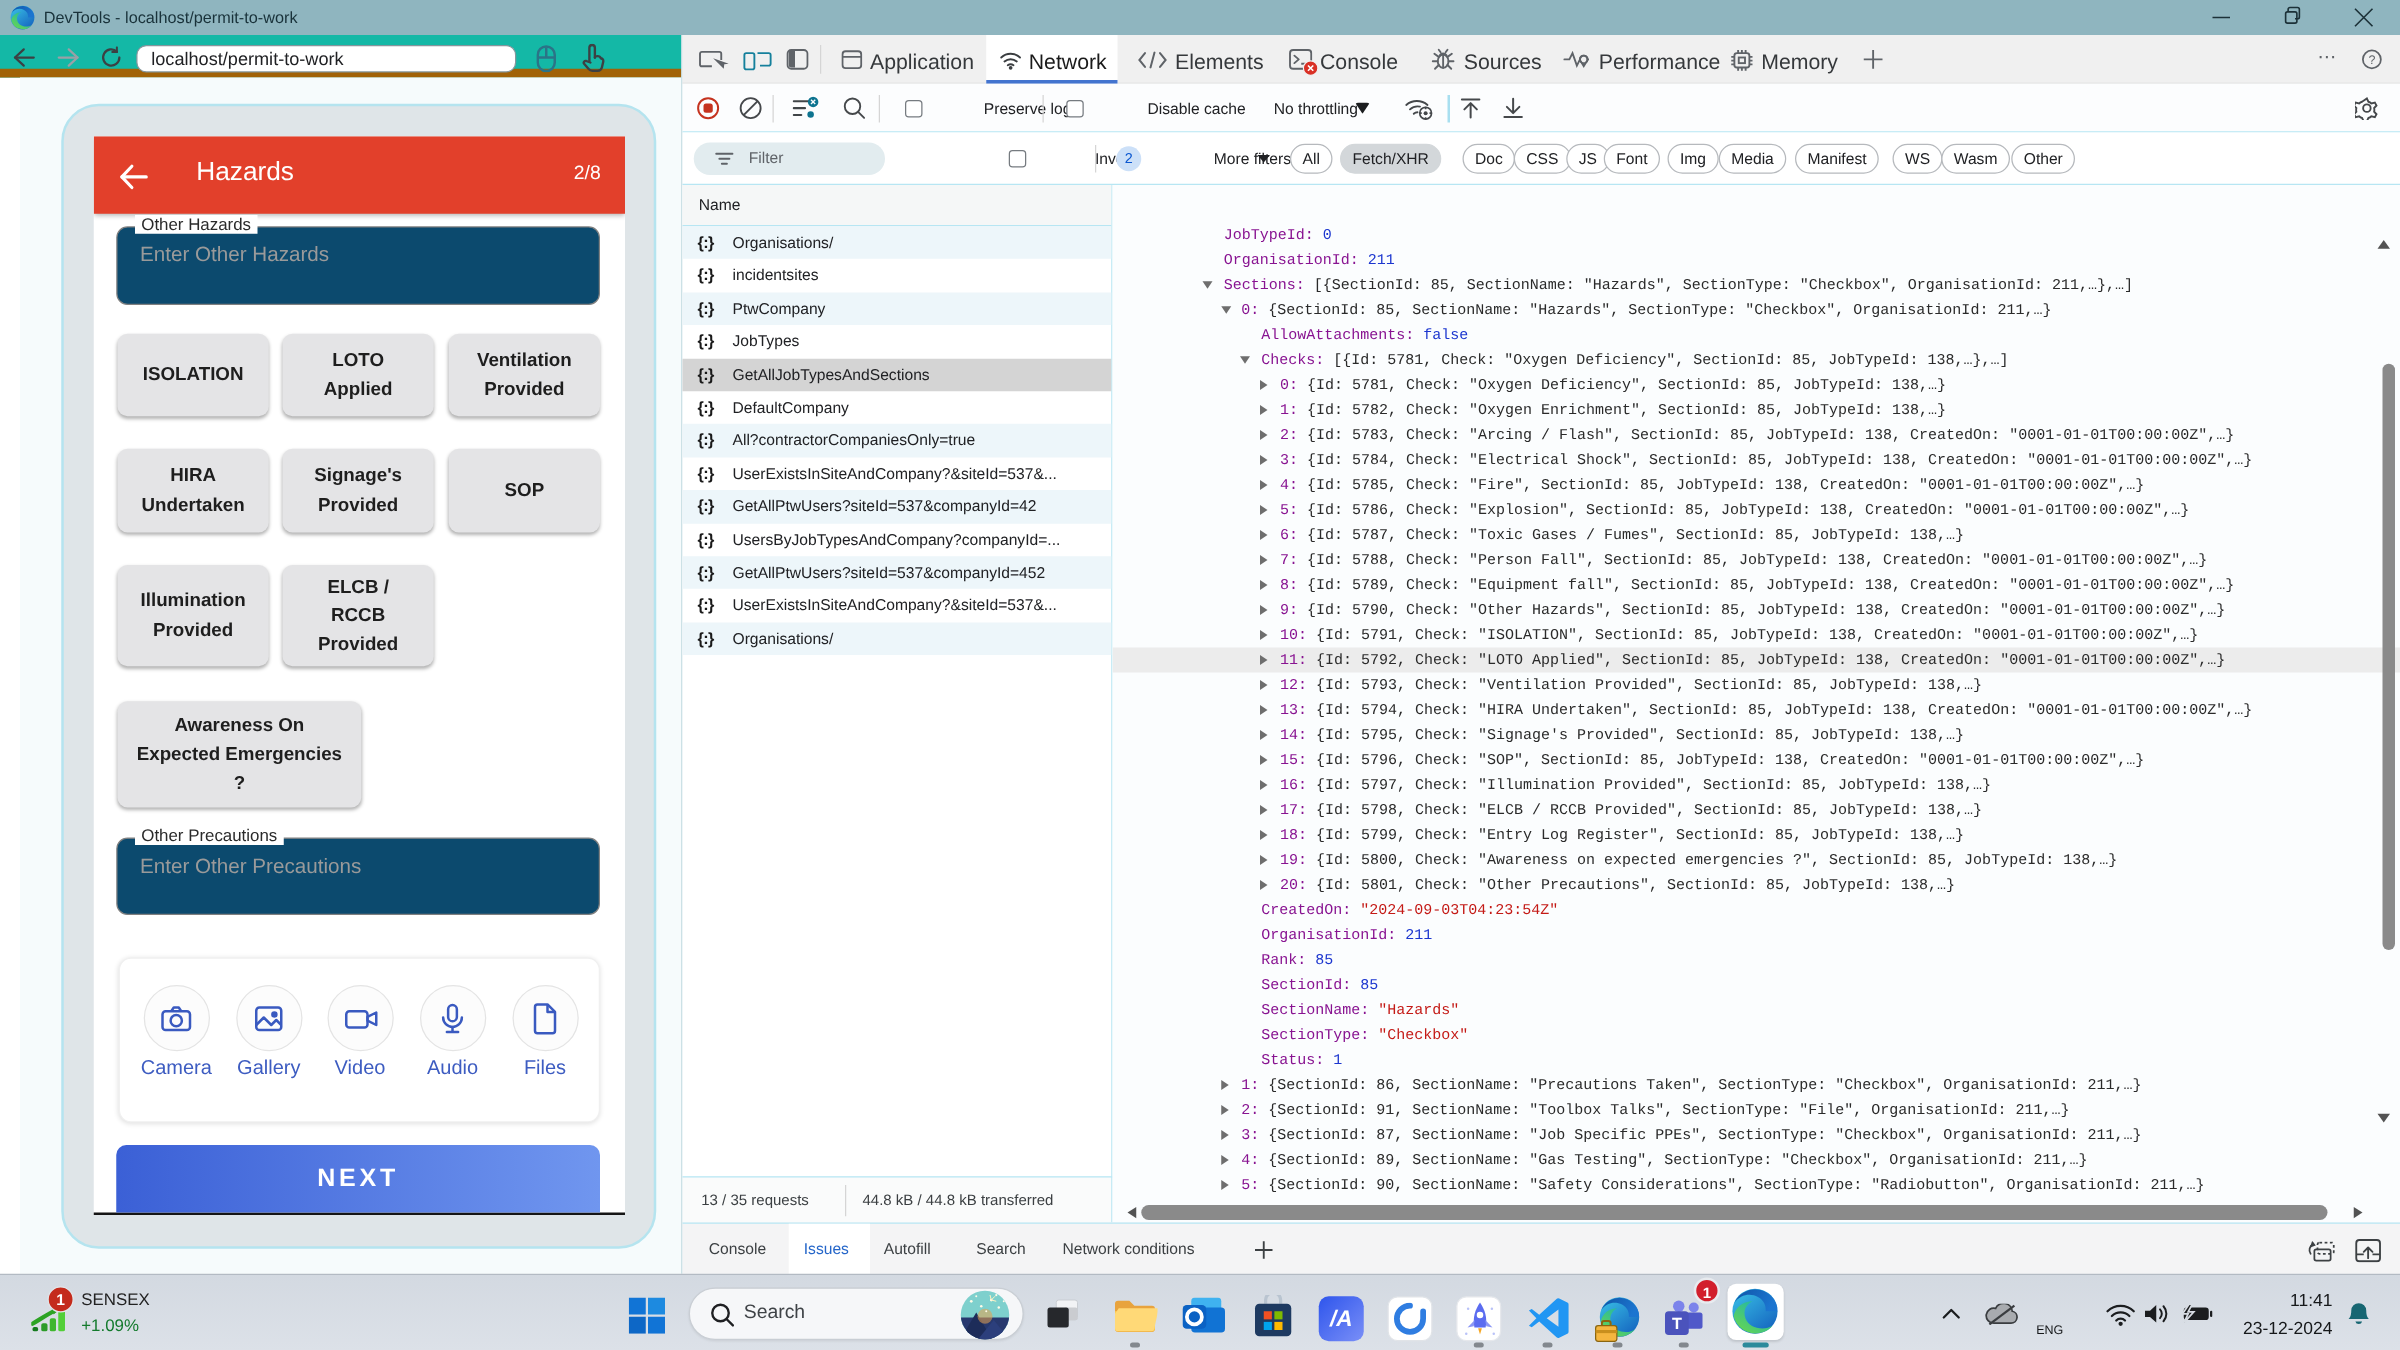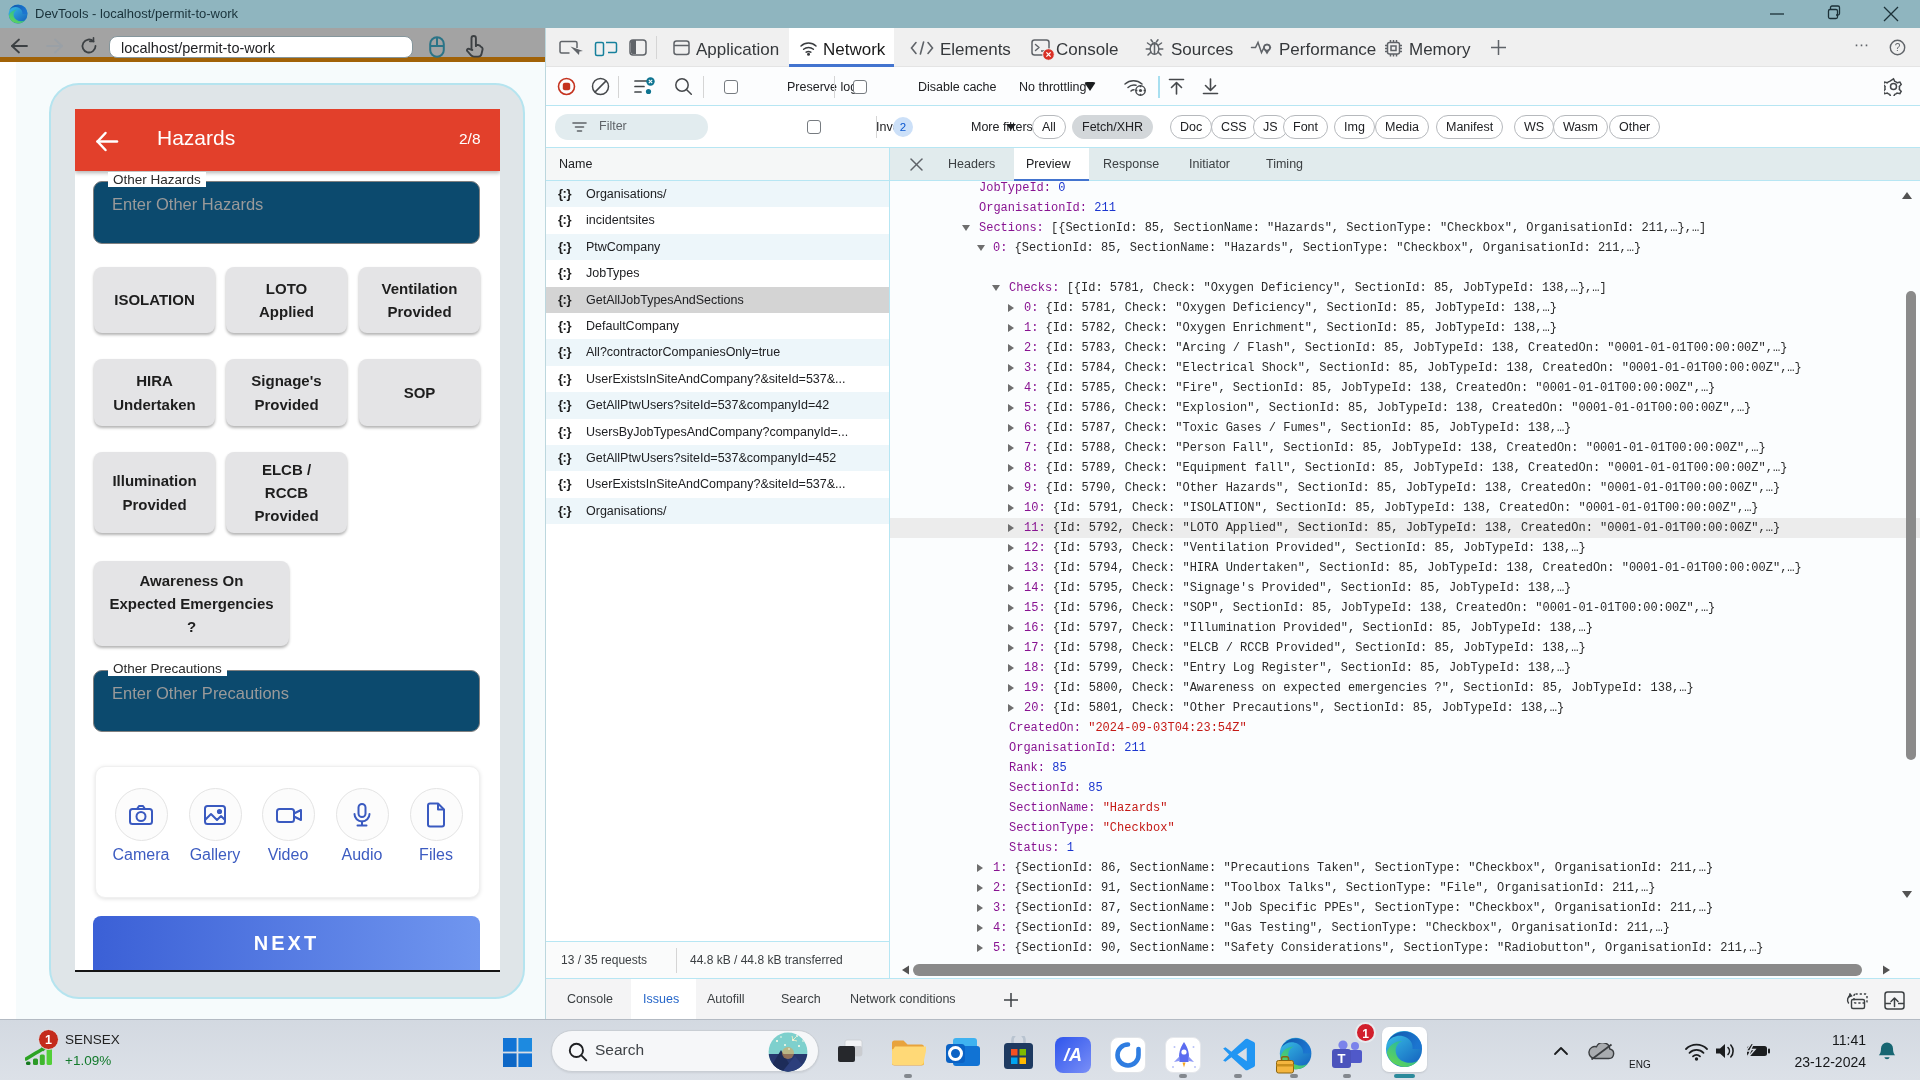--- a/index.html
+++ b/index.html
@@ -5,21 +5,21 @@
   * { margin:0; padding:0; box-sizing:border-box; }
   html,body { width:1920px; height:1080px; overflow:hidden; font-family:"Liberation Sans", sans-serif; }
   .abs { position:absolute; }
   #stage { position:relative; width:1920px; height:1080px; background:#fff; }
 
   
   #titlebar { left:0; top:0; width:1920px; height:28px; background:#8fb5bf; }
   #titletext { left:35px; top:6px; font-size:13px; color:#19323a; }
 
   
-  #btoolbar { left:0; top:28px; width:587px; height:34px; background:#a3a3a3; border-bottom:5px solid #a16207; }
+  #btoolbar { left:0; top:28px; width:587px; height:34px; background:#14b8a6; border-bottom:7px solid #a16207; }
   #bcontent { left:16px; top:62px; width:545px; height:957px; background:#f6fbfc; }
   #devicecard { left:33px; top:21px; width:476px; height:916px; background:#dfe5e8; border:2px solid #b5e4ef; border-radius:30px; }
   #screen { left:24px; top:24px; width:425px; height:863px; background:#fff; border-bottom:2px solid #151515; overflow:hidden; }
 
   
   #phead { left:0; top:0; width:425px; height:62px; background:#e2402b; box-shadow:0 2px 4px rgba(0,0,0,.3); }
   #phead .title { left:82px; top:17px; font-size:21px; color:#fff; }
   #phead .step { left:384px; top:21px; font-size:15.5px; color:#fff; }
   .fieldset { border:1.5px solid #808080; border-radius:9px; background:#0c4a6e; }
   .fieldset .legend { position:absolute; top:-10px; left:14px; background:#fff; padding:0 5px; font-size:13.5px; color:#2a2a2a; }
@@ -469,39 +469,26 @@
           <span class="ic">{:}</span>
           <span class="nm">Organisations/</span>
         </div>
     </div>
     <div class="abs" id="netstatus">
       <div class="abs" style="left:15px;top:11px;">13 / 35 requests</div>
       <div class="vsep" style="left:130px;top:6px;height:25px;"></div>
       <div class="abs" style="left:144px;top:11px;white-space:nowrap;">44.8 kB / 44.8 kB transferred</div>
     </div>
     <div class="abs" id="preview">
-      <div class="abs" id="prevtabs">
-        <svg class="abs" style="left:19px;top:9px" width="15" height="15" viewBox="0 0 15 15">
-          <g stroke="#5f6368" stroke-width="1.5" stroke-linecap="round">
-              <line x1="2" y1="2" x2="13" y2="13"></line>
-              <line x1="13" y1="2" x2="2" y2="13"></line>
-            </g>
-        </svg>
-        <div class="ptab" style="left:58px;">Headers</div>
-        <div class="abs" style="left:124px;top:0;width:75px;height:33px;background:#fff;border-bottom:2.5px solid #4374cf;"></div>
-        <div class="ptab" style="left:136px;color:#202124;">Preview</div>
-        <div class="ptab" style="left:213px;">Response</div>
-        <div class="ptab" style="left:299px;">Initiator</div>
-        <div class="ptab" style="left:376px;">Timing</div>
-      </div>
       <div class="abs" id="prevbody">
         <div class="pl" style="top:-3px;padding-left:89px"><span class="k">JobTypeId:</span> <span class="n">0</span></div>
         <div class="pl" style="top:17px;padding-left:89px"><span class="k">OrganisationId:</span> <span class="n">211</span></div>
         <div class="pl" style="top:37px;padding-left:89px"><i class="tri-d abs" style="left:72px;top:7px"></i><span class="k">Sections:</span> <span class="v">[{SectionId: 85, SectionName: "Hazards", SectionType: "Checkbox", OrganisationId: 211,…},…]</span></div>
         <div class="pl" style="top:57px;padding-left:103px"><i class="tri-d abs" style="left:87px;top:7px"></i><span class="k">0:</span> <span class="v">{SectionId: 85, SectionName: "Hazards", SectionType: "Checkbox", OrganisationId: 211,…}</span></div>
+        <div class="pl" style="top:77px;padding-left:119px"><span class="k">AllowAttachments:</span> <span class="n">false</span></div>
         <div class="pl" style="top:97px;padding-left:119px"><i class="tri-d abs" style="left:102px;top:7px"></i><span class="k">Checks:</span> <span class="v">[{Id: 5781, Check: "Oxygen Deficiency", SectionId: 85, JobTypeId: 138,…},…]</span></div>
         <div class="pl" style="top:117px;padding-left:134px"><i class="tri-r abs" style="left:118px;top:5.5px"></i><span class="k">0:</span> <span class="v">{Id: 5781, Check: "Oxygen Deficiency", SectionId: 85, JobTypeId: 138,…}</span></div>
         <div class="pl" style="top:137px;padding-left:134px"><i class="tri-r abs" style="left:118px;top:5.5px"></i><span class="k">1:</span> <span class="v">{Id: 5782, Check: "Oxygen Enrichment", SectionId: 85, JobTypeId: 138,…}</span></div>
         <div class="pl" style="top:157px;padding-left:134px"><i class="tri-r abs" style="left:118px;top:5.5px"></i><span class="k">2:</span> <span class="v">{Id: 5783, Check: "Arcing / Flash", SectionId: 85, JobTypeId: 138, CreatedOn: "0001-01-01T00:00:00Z",…}</span></div>
         <div class="pl" style="top:177px;padding-left:134px"><i class="tri-r abs" style="left:118px;top:5.5px"></i><span class="k">3:</span> <span class="v">{Id: 5784, Check: "Electrical Shock", SectionId: 85, JobTypeId: 138, CreatedOn: "0001-01-01T00:00:00Z",…}</span></div>
         <div class="pl" style="top:197px;padding-left:134px"><i class="tri-r abs" style="left:118px;top:5.5px"></i><span class="k">4:</span> <span class="v">{Id: 5785, Check: "Fire", SectionId: 85, JobTypeId: 138, CreatedOn: "0001-01-01T00:00:00Z",…}</span></div>
         <div class="pl" style="top:217px;padding-left:134px"><i class="tri-r abs" style="left:118px;top:5.5px"></i><span class="k">5:</span> <span class="v">{Id: 5786, Check: "Explosion", SectionId: 85, JobTypeId: 138, CreatedOn: "0001-01-01T00:00:00Z",…}</span></div>
         <div class="pl" style="top:237px;padding-left:134px"><i class="tri-r abs" style="left:118px;top:5.5px"></i><span class="k">6:</span> <span class="v">{Id: 5787, Check: "Toxic Gases / Fumes", SectionId: 85, JobTypeId: 138,…}</span></div>
         <div class="pl" style="top:257px;padding-left:134px"><i class="tri-r abs" style="left:118px;top:5.5px"></i><span class="k">7:</span> <span class="v">{Id: 5788, Check: "Person Fall", SectionId: 85, JobTypeId: 138, CreatedOn: "0001-01-01T00:00:00Z",…}</span></div>
         <div class="pl" style="top:277px;padding-left:134px"><i class="tri-r abs" style="left:118px;top:5.5px"></i><span class="k">8:</span> <span class="v">{Id: 5789, Check: "Equipment fall", SectionId: 85, JobTypeId: 138, CreatedOn: "0001-01-01T00:00:00Z",…}</span></div>

